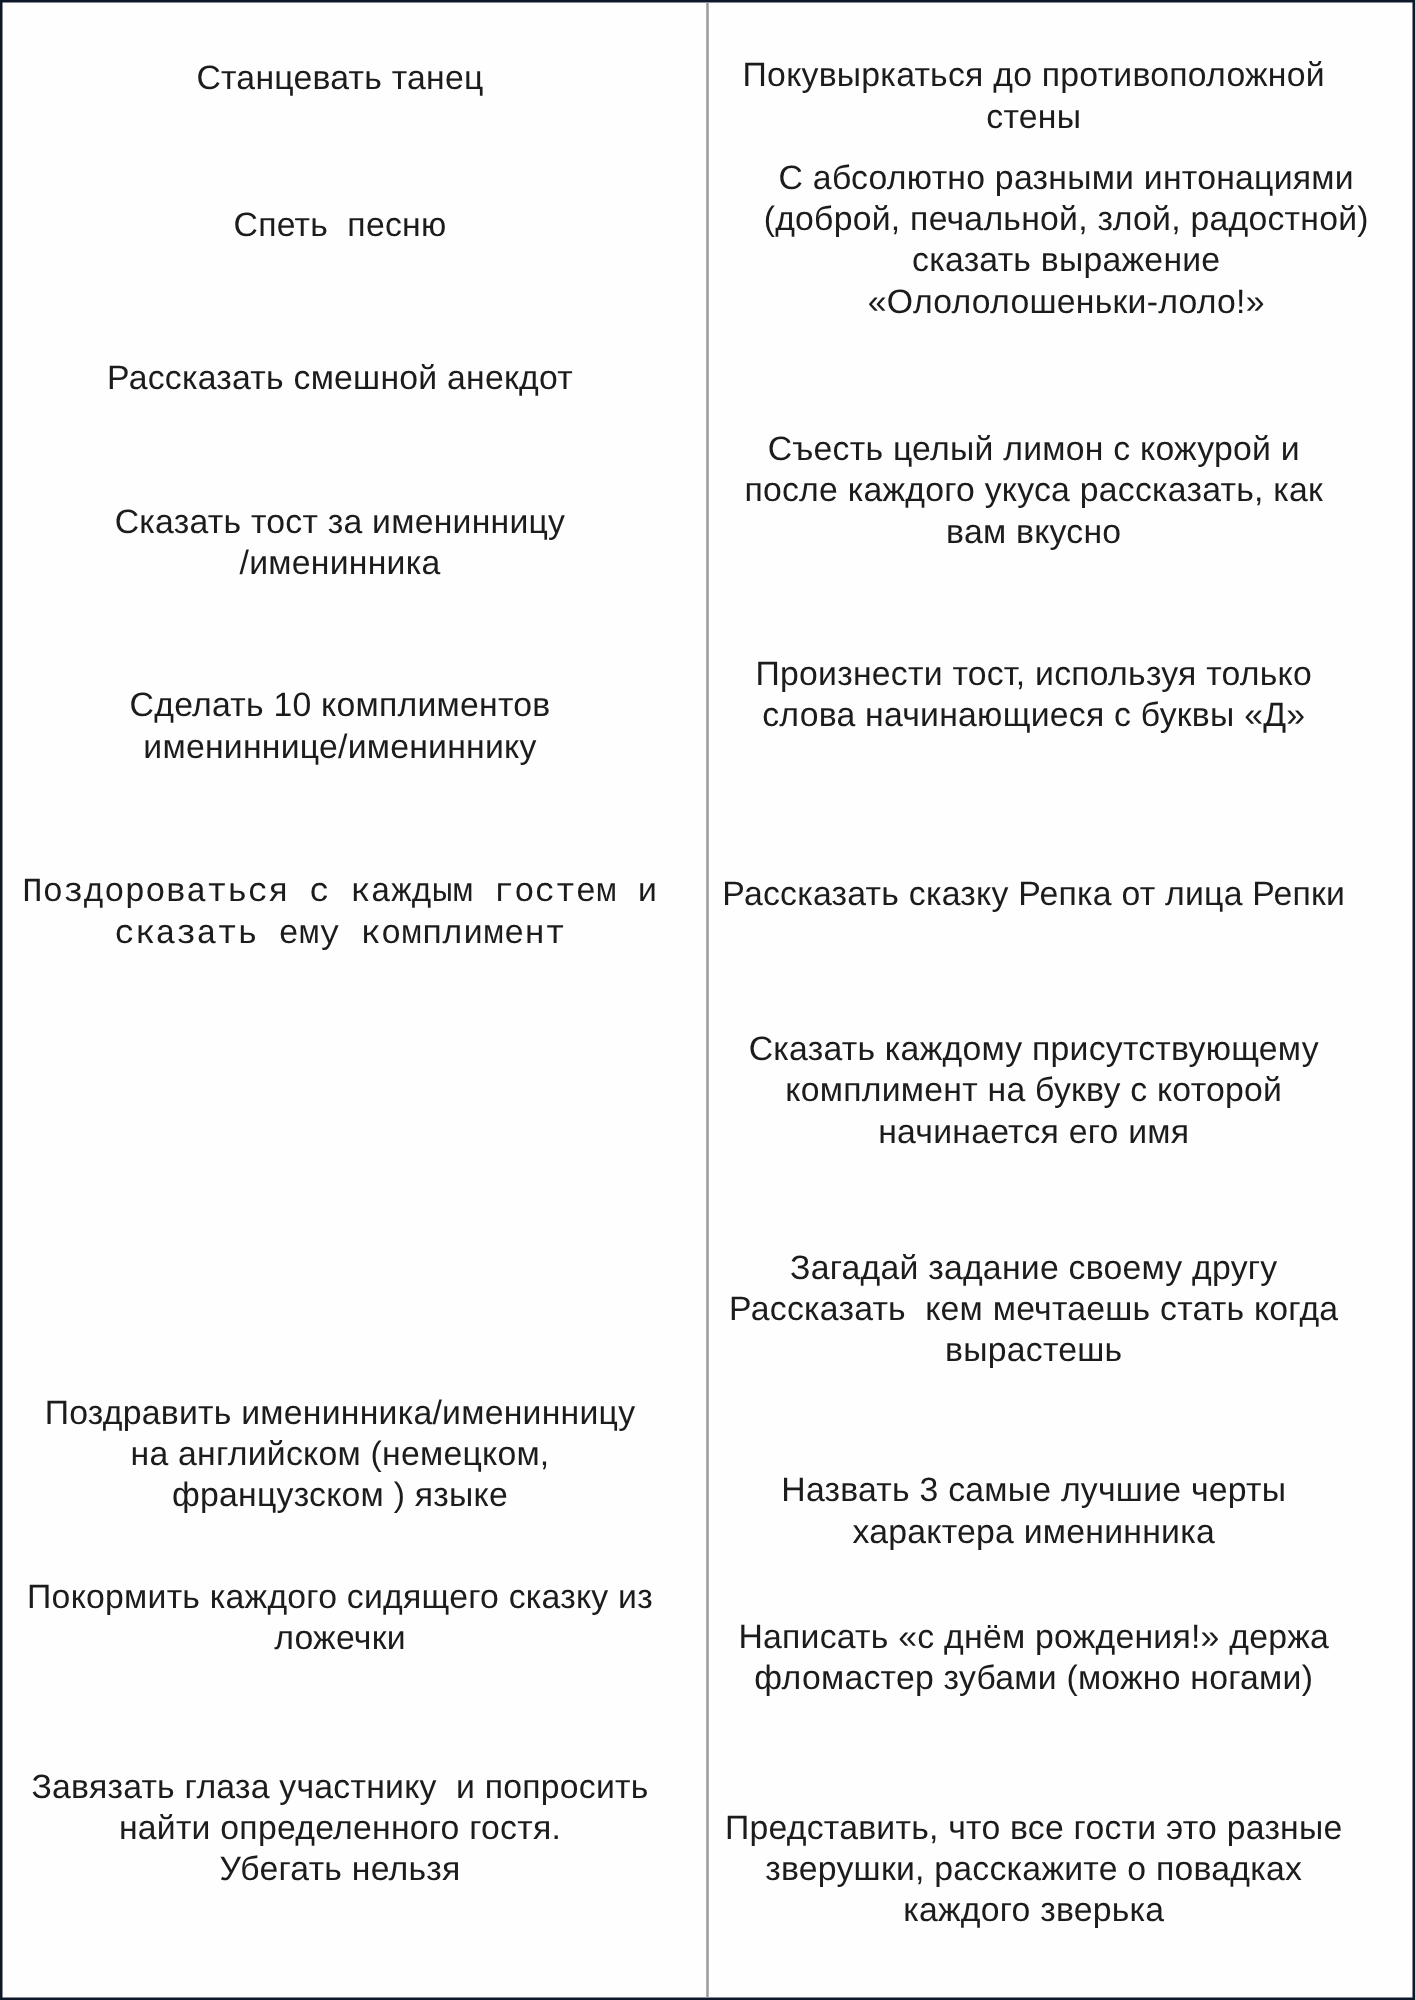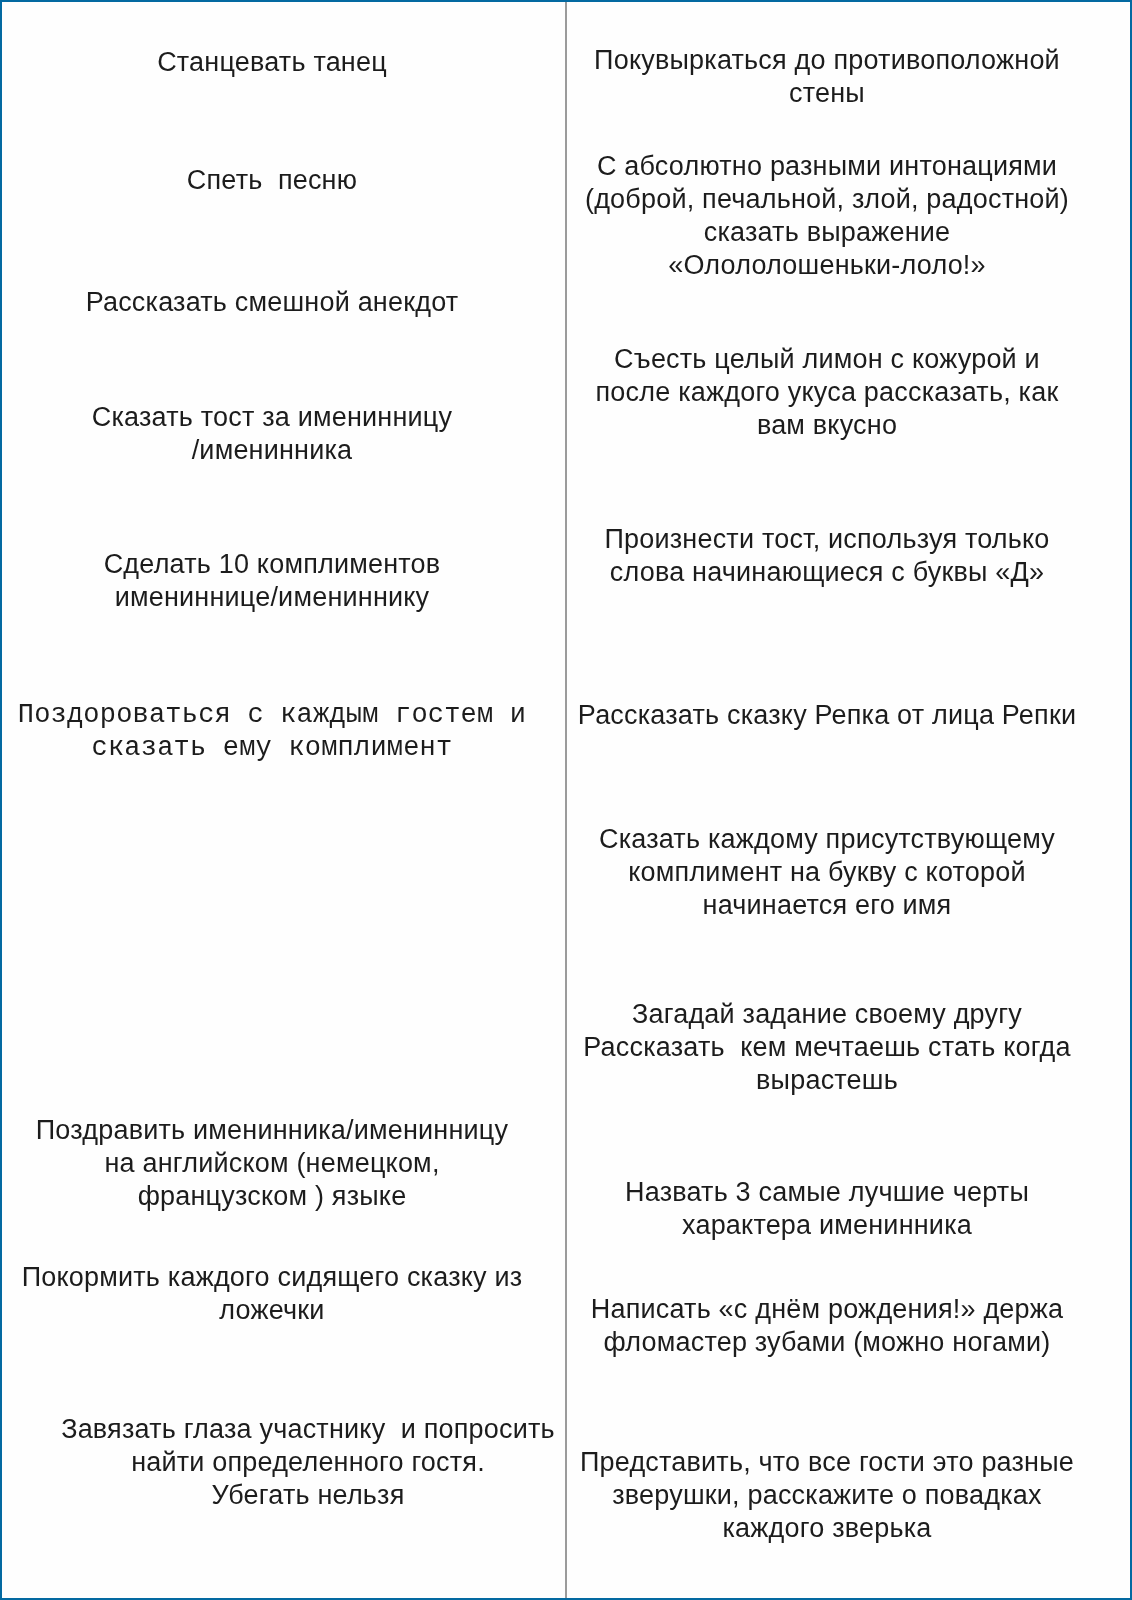--- a/index.html
+++ b/index.html
@@ -5,21 +5,21 @@
   html, body {
     margin: 0;
     padding: 0;
     background: #ffffff;
   }
   .page {
     position: relative;
     width: 1132px;
     height: 1600px;
     background: #fefefe;
-    border: 2px solid #0369a1;
+    border: 2px solid #0f172a;
     box-sizing: border-box;
     overflow: hidden;
     font-family: "Liberation Sans", sans-serif;
   }
   .divider {
     position: absolute;
     top: 0;
     bottom: 0;
     left: 563px;
     width: 2px;
@@ -50,27 +50,27 @@
 /именинника</div>
   <div class="task col-left" style="top: 546px;">Сделать 10 комплиментов
 имениннице/имениннику</div>
   <div class="task col-left" style="top: 697px; font-family: Liberation Mono, monospace;">Поздороваться с каждым гостем и
 сказать ему комплимент</div>
   <div class="task col-left" style="top: 1084px; margin-top: 28px;">Поздравить именинника/именинницу
 на английском (немецком,
 французском ) языке</div>
   <div class="task col-left" style="top: 1259px;">Покормить каждого сидящего сказку из
 ложечки</div>
-  <div class="task col-left" style="top: 1411px; padding-left: 36px;">Завязать глаза участнику  и попросить
+  <div class="task col-left" style="top: 1411px;">Завязать глаза участнику  и попросить
 найти определенного гостя.
 Убегать нельзя</div>
 
   <div class="task col-right" style="top: 42px;">Покувыркаться до противоположной
 стены</div>
-  <div class="task col-right" style="top: 148px;">С абсолютно разными интонациями
+  <div class="task col-right" style="top: 124px; padding-left: 26px;">С абсолютно разными интонациями
 (доброй, печальной, злой, радостной)
 сказать выражение
 «Олололошеньки-лоло!»</div>
   <div class="task col-right" style="top: 341px;">Съесть целый лимон с кожурой и
 после каждого укуса рассказать, как
 вам вкусно</div>
   <div class="task col-right" style="top: 521px;">Произнести тост, используя только
 слова начинающиеся с буквы «Д»</div>
   <div class="task col-right" style="top: 697px;">Рассказать сказку Репка от лица Репки</div>
   <div class="task col-right" style="top: 996px;">Загадай задание своему другу

